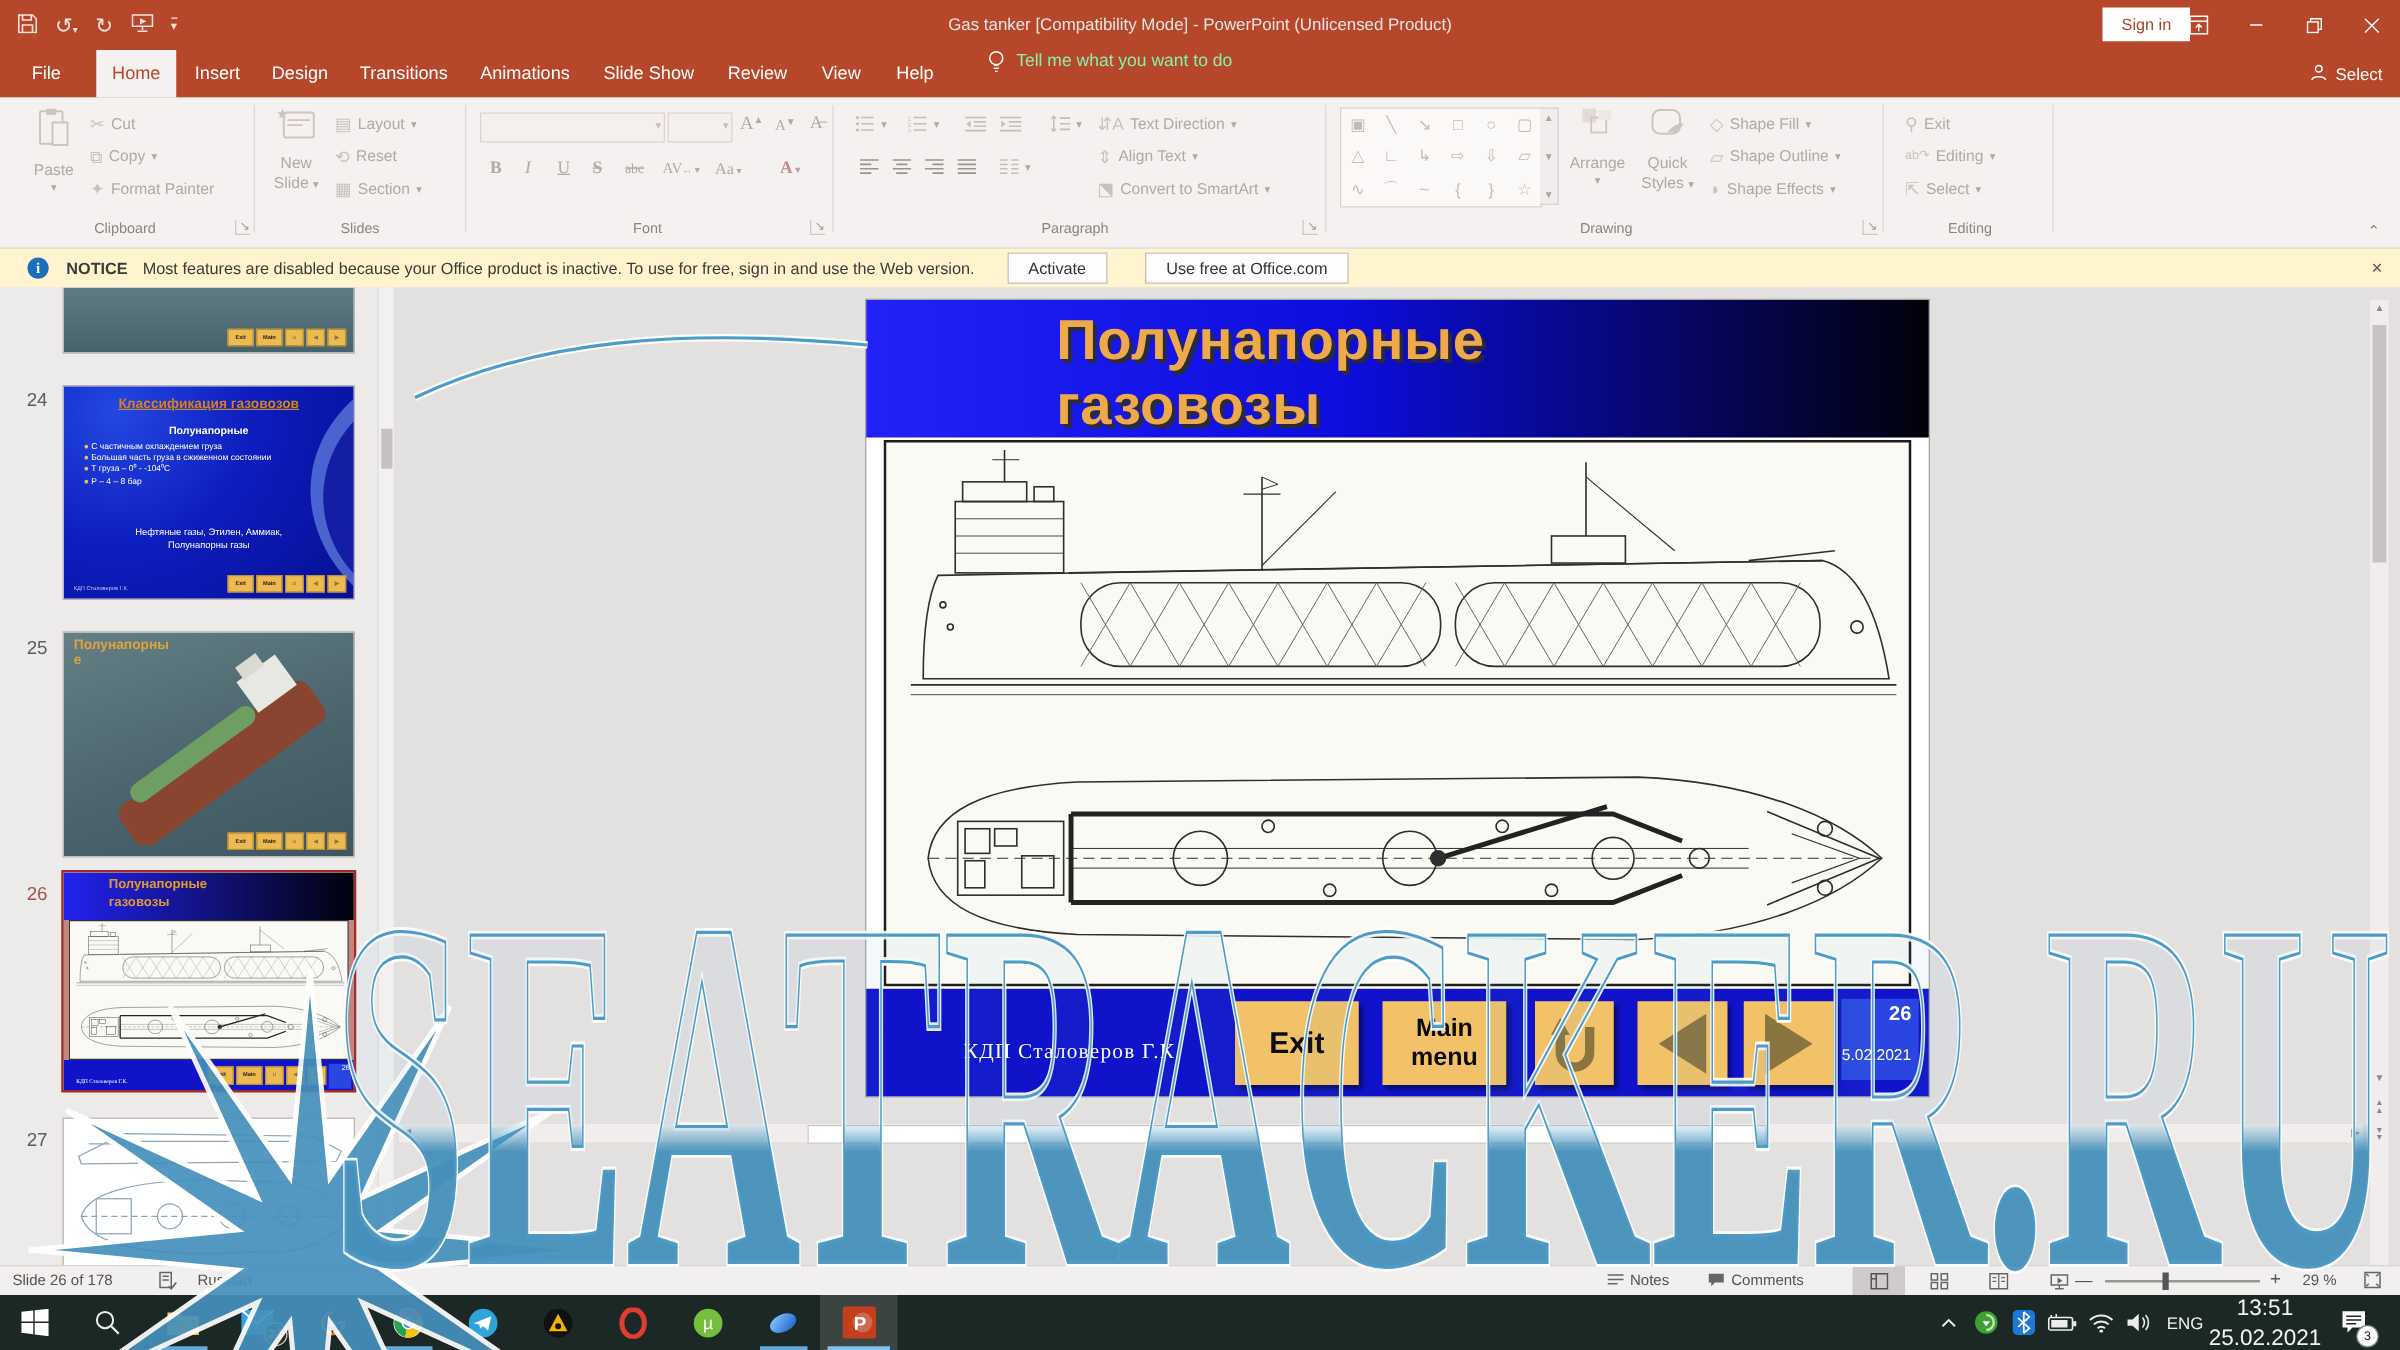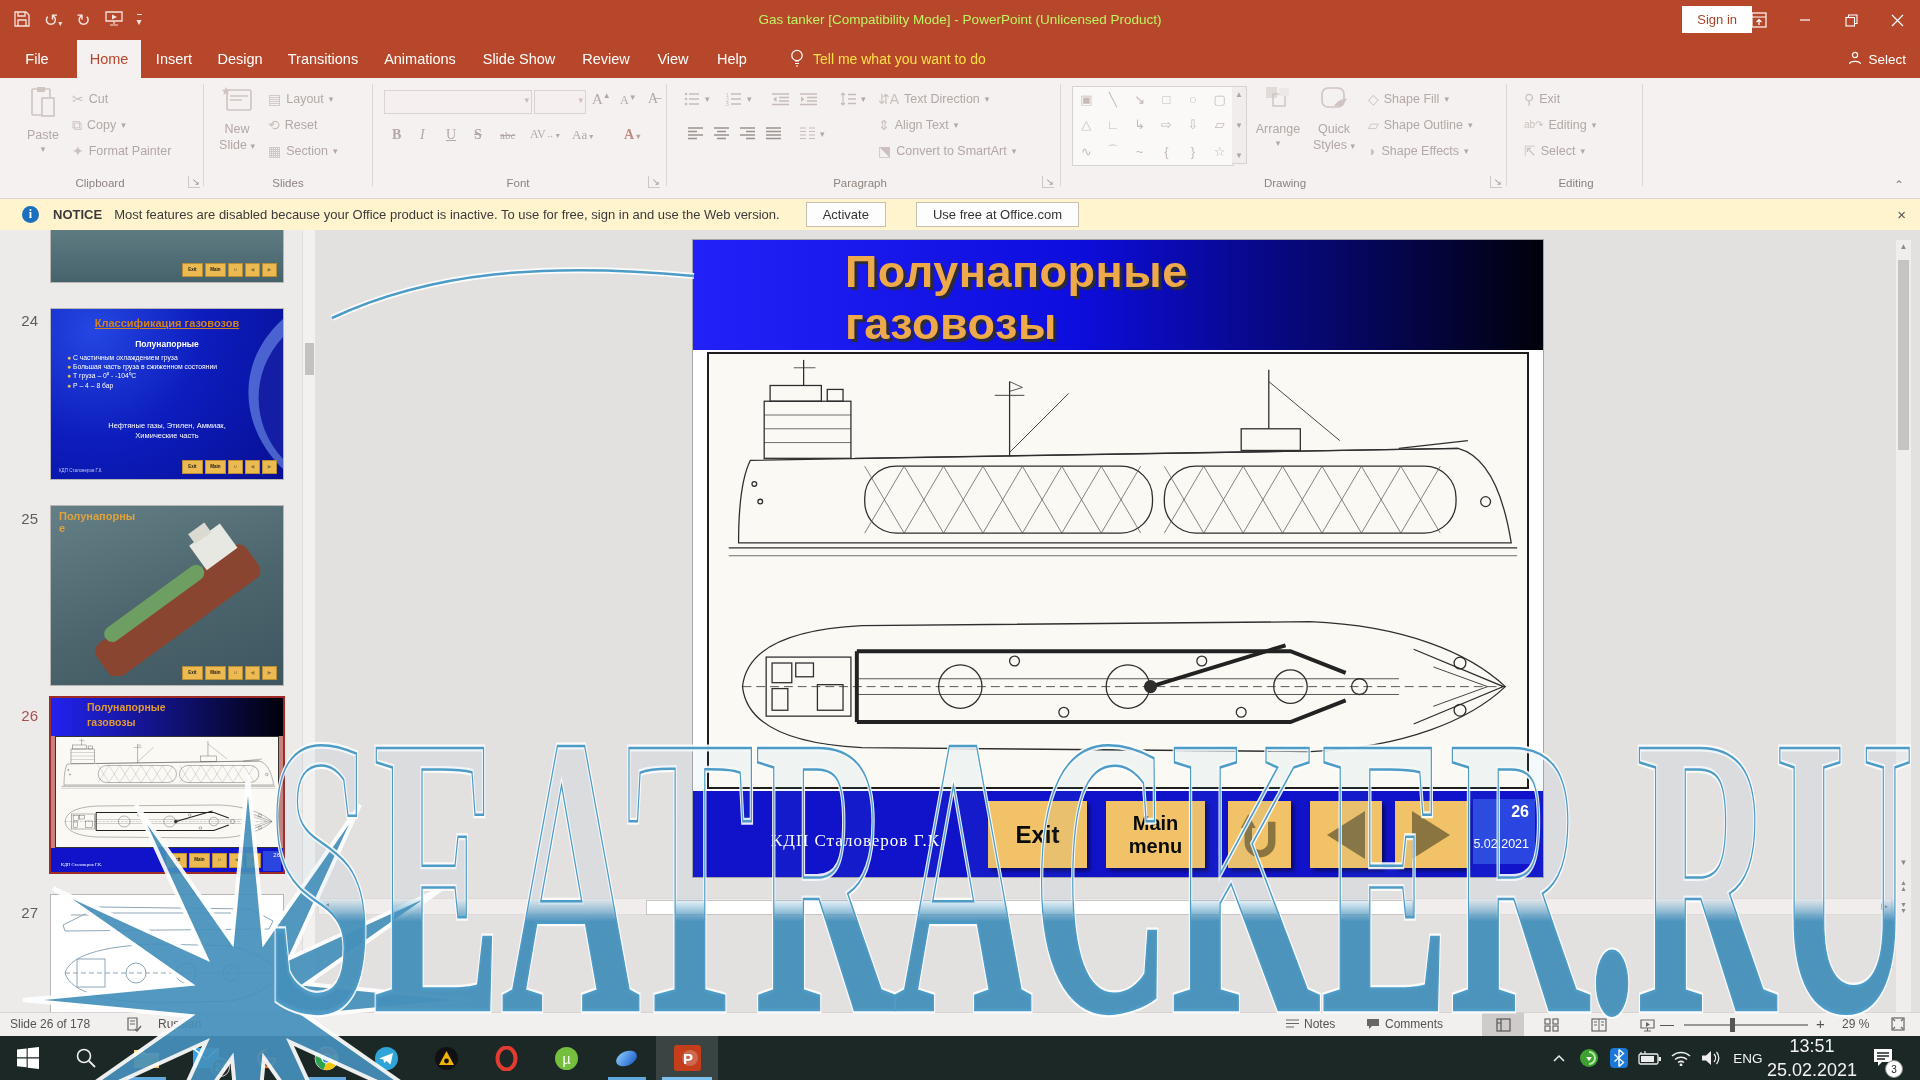--- a/index.html
+++ b/index.html
@@ -2,29 +2,29 @@
 <html><head>
 <meta charset="utf-8">
 <style>
   html,body{margin:0;padding:0;background:#555;}
   .screen{position:relative;width:1920px;height:1080px;overflow:hidden;background:#E4E1E1;
           font-family:"Liberation Sans",sans-serif;-webkit-font-smoothing:antialiased;}
   
   .titlebar{position:absolute;left:0;top:0;width:1920px;height:40px;background:#B7472A;color:#fff;}
   .qat{position:absolute;left:14px;top:0;height:40px;display:flex;align-items:center;gap:14px;color:#f5e3dd;}
   .qat .qi{font-size:17px;line-height:1;cursor:default;}
-  .tb-title{position:absolute;left:50%;top:0;transform:translateX(-50%);line-height:40px;font-size:13.5px;color:#bef264;white-space:nowrap;}
+  .tb-title{position:absolute;left:50%;top:0;transform:translateX(-50%);line-height:40px;font-size:13.5px;color:#e5e5e5;white-space:nowrap;}
   .signin{position:absolute;right:168px;top:6px;height:27px;padding:0 15px;background:#fff;color:#A8432A;
           font-size:13px;display:flex;align-items:center;}
   .winbtn{position:absolute;top:0;width:46px;height:40px;display:flex;align-items:center;justify-content:center;color:#fff;font-size:15px;}
   
   .tabrow{position:absolute;left:0;top:40px;width:1920px;height:38px;background:#B7472A;color:#fff;font-size:14.5px;}
   .rtab{position:absolute;top:0;height:38px;display:flex;align-items:center;justify-content:center;}
   .rtab.sel{background:#F4F1F0;color:#B7472A;}
-  .tellme{position:absolute;left:790px;top:0;height:38px;display:flex;align-items:center;gap:9px;color:#fde047;font-size:14px;}
+  .tellme{position:absolute;left:790px;top:0;height:38px;display:flex;align-items:flex-start;gap:9px;color:#86efac;font-size:14px;}
   .share{position:absolute;right:14px;top:0;height:38px;display:flex;align-items:center;gap:6px;font-size:13.5px;color:#fff;}
   
   .ribbon{position:absolute;left:0;top:78px;width:1920px;height:120px;background:#F4F1F0;border-bottom:1px solid #D8D4D3;
           color:#B3A8A5;font-size:12.5px;}
   .gsep{position:absolute;top:6px;height:102px;width:1px;background:#DCD7D6;}
   .glabel{position:absolute;top:99px;font-size:11.5px;color:#8D837F;width:120px;text-align:center;}
   .launch{position:absolute;top:98px;font-size:10px;color:#A79C99;border:1px solid #CFC7C5;border-top:none;border-right:none;
           width:11px;height:11px;display:flex;align-items:flex-end;justify-content:flex-end;line-height:1;}
   .bigbtn{position:absolute;width:54px;text-align:center;color:#B3A8A5;font-size:12.5px;line-height:1.25;}
   .bigbtn .bicon{font-size:24px;color:#CFC4C1;display:block;margin-bottom:3px;}
@@ -508,21 +508,21 @@
         </svg>
       <div style="position:absolute;left:0;top:8px;width:100%;text-align:center;color:#D2821F;font-size:11px;font-weight:bold;text-decoration:underline">Классификация газовозов</div>
       <div style="position:absolute;left:0;top:30px;width:100%;text-align:center;color:#fff;font-size:8.5px;font-weight:bold">Полунапорные</div>
       <div style="position:absolute;left:16px;top:44px;width:190px;color:#fff;font-size:6.8px;line-height:1.35">
         <div><span style="color:#E8C54A">● </span><span>С частичным охлаждением груза</span></div>
         <div><span style="color:#E8C54A">● </span><span>Большая часть груза в сжиженном состоянии</span></div>
         <div><span style="color:#E8C54A">● </span><span>Т груза – 0⁰ - -104⁰С</span></div>
         <div><span style="color:#E8C54A">● </span><span>Р – 4 – 8 бар</span></div>
       </div>
       <div style="position:absolute;left:0;top:112px;width:100%;text-align:center;color:#fff;font-size:7.5px">Нефтяные газы, Этилен, Аммиак,</div>
-      <div style="position:absolute;left:0;top:122px;width:100%;text-align:center;color:#fff;font-size:7.5px">Химические часть</div>
+      <div style="position:absolute;left:0;top:122px;width:100%;text-align:center;color:#fff;font-size:7.5px">Полунапорны газы</div>
       <div style="position:absolute;left:8px;bottom:6px;color:#BFC8E8;font-size:4.5px">КДП  Сталоверов Г.К.</div>
       <div class="mnav" style="right:6px;bottom:5px">
         <span class="mb" style="width:19px;height:12px">Exit</span>
         <span class="mb" style="width:19px;height:12px">
             <span>Main</span>
           </span>
         <span class="mb" style="width:13px;height:12px;color:#8A7440">∪</span>
         <span class="mb" style="width:13px;height:12px;color:#8A7440">◀</span>
         <span class="mb" style="width:13px;height:12px;color:#8A7440">▶</span>
       </div>

